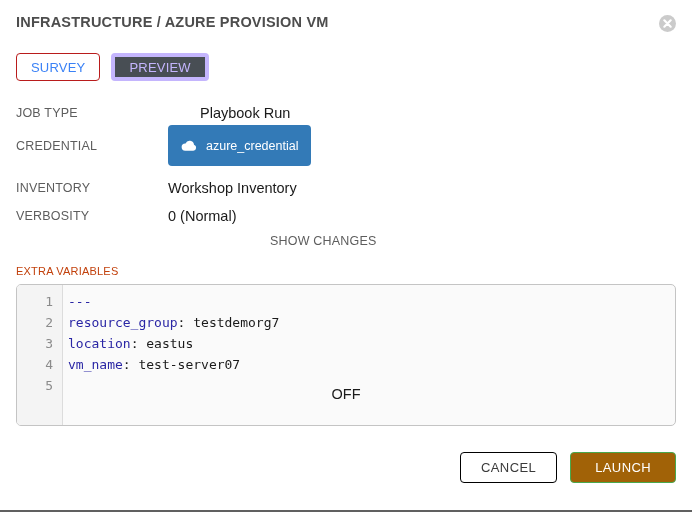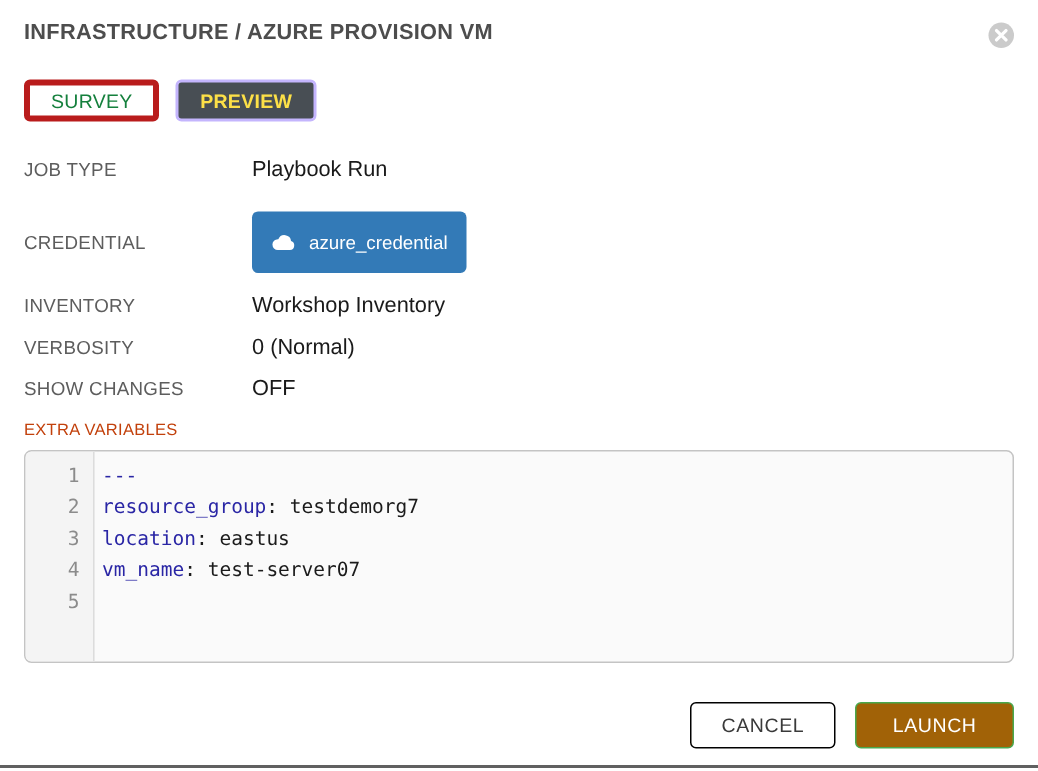--- a/index.html
+++ b/index.html
@@ -34,34 +34,34 @@
   .close-btn svg { display: block; }
   
   .tabs { margin-top: 19px; display: flex; gap: 11px; height: 28px; }
   .tab {
     font-size: 13px; padding: 0 14px; height: 28px;
     display: inline-flex; align-items: center;
     border-radius: 4px; cursor: pointer;
     letter-spacing: 0.2px;
   }
   .tab-inactive {
-    background: #ffffff; color: #15803d; border: 4px solid #b91c1c;
+    background: #ffffff; color: #3b82f6; border: 1px solid #b91c1c;
   }
   .tab-active {
-    background: #484e54; color: #fde047; border: 2px solid #c4b5fd;
-    font-weight: bold;
+    background: #484e54; color: #c4b5fd; border: 4px solid #c4b5fd;
+    font-weight: normal;
   }
   
   .fields { margin-top: 23px; }
   .field-row { display: flex; align-items: center; }
-  .field-row.r-jobtype   { height: 18px; margin-bottom: 27px; }
+  .field-row.r-jobtype   { height: 18px; margin-bottom: 11px; gap: 32px; }
   .field-row.r-credential{ height: 25px; margin-bottom: 21px; }
   .field-row.r-inventory { height: 18px; margin-bottom: 10px; }
   .field-row.r-verbosity { height: 18px; margin-bottom: 9px; }
-  .field-row.r-showchanges { height: 18px; margin-bottom: 11px; }
+  .field-row.r-showchanges { height: 18px; margin-bottom: 11px; flex-direction: column; }
   .field-label {
     width: 152px; flex: 0 0 152px;
     font-size: 12.5px; color: #5d5d5d; letter-spacing: 0.2px;
   }
   .field-value { font-size: 14.5px; color: #1a1a1a; }
   .cred-badge {
     display: inline-flex; align-items: center; gap: 9px;
     background: #337ab7; color: #ffffff;
     font-size: 12.5px; padding: 0 13px; height: 41px;
     border-radius: 4px; cursor: pointer;

